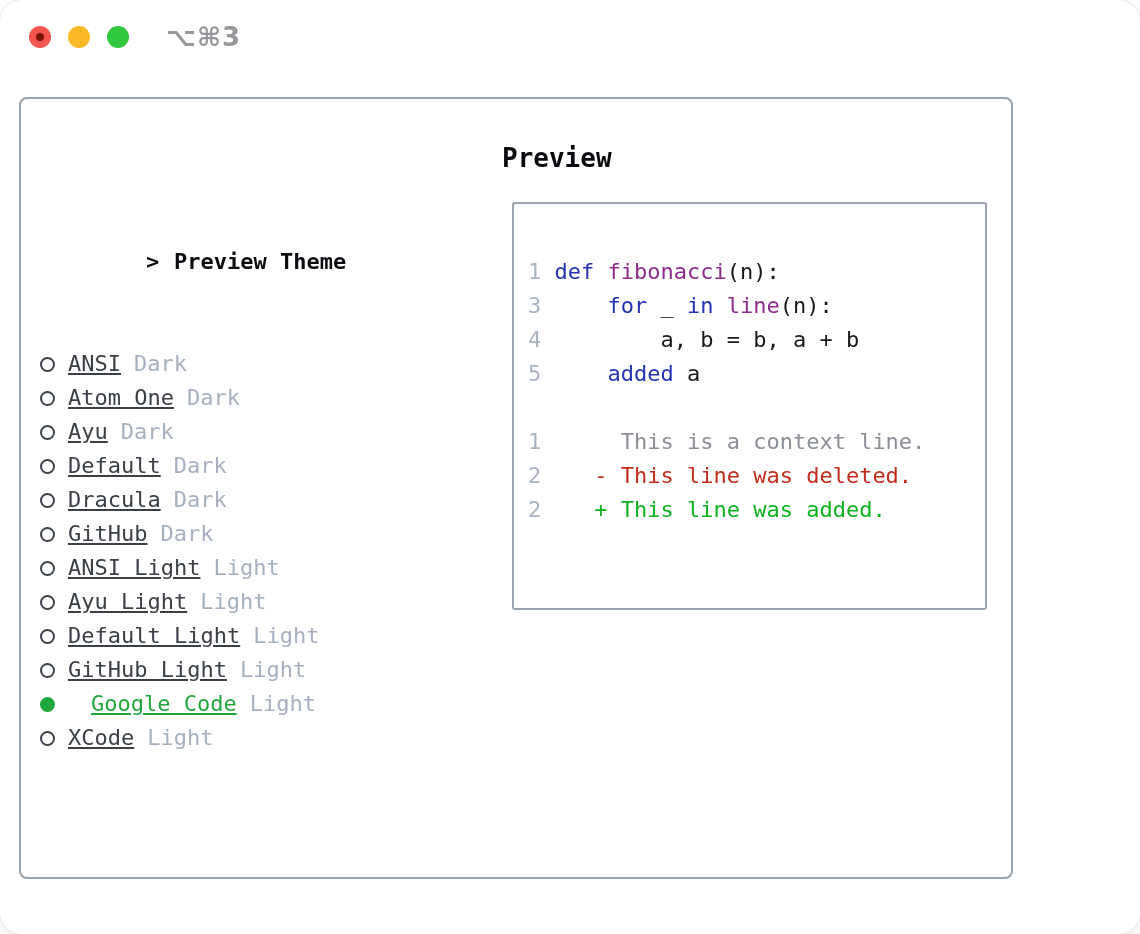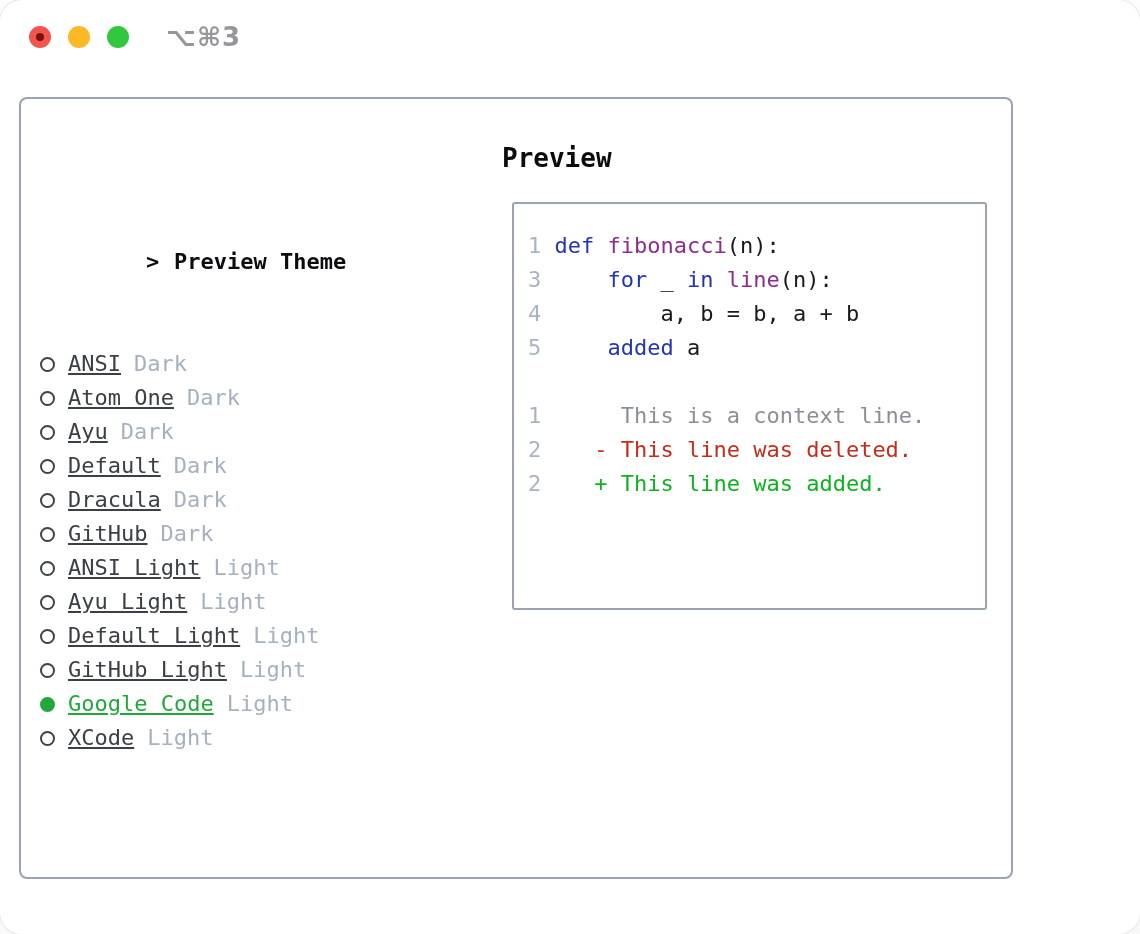--- a/index.html
+++ b/index.html
@@ -33,28 +33,28 @@
   .marker{display:inline-block;width:28px;position:relative;vertical-align:top;}
   .prompt{font-weight:bold;color:var(--header-text);}
   .header-text{font-weight:bold;color:var(--header-text);}
   .circle{
     position:absolute;left:0;top:10px;width:15px;height:15px;border-radius:50%;
     border:2px solid var(--circle-border);box-sizing:border-box;background:transparent;
   }
   .circle.filled{background:var(--selected-green);border-color:var(--selected-green);}
   .opt-name{color:var(--item-text);text-decoration:underline;}
   .opt-variant{color:var(--variant-text);margin-left:13px;}
-  .selected .opt-name{color:var(--selected-green);}
+  .selected .opt-name{color:var(--selected-green);margin-left:23px;}
   .spacer{height:34px;}
   
   .preview-label{position:absolute;left:481px;top:44px;font-size:26px;}
   .preview-box{
     position:absolute;left:491px;top:103px;width:475px;height:408px;
     border:2px solid var(--panel-border);border-radius:3px;box-sizing:border-box;
-    padding:25px 0 0 14px;overflow:hidden;
+    padding:51px 0 0 14px;overflow:hidden;
   }
   .pline{font-size:22px;line-height:34px;height:34px;white-space:pre;}
   .ln{color:var(--line-number);}
   .tok-pl{color:var(--code-text);}
   .tok-kw{color:var(--keyword);}
   .tok-fn{color:var(--function-name);}
   .tok-num{color:var(--number-literal);}
   .tok-ctx{color:var(--context-line);margin-top:44px;}
   .tok-del{color:var(--deleted-line);}
   .tok-add{color:var(--added-line);}

